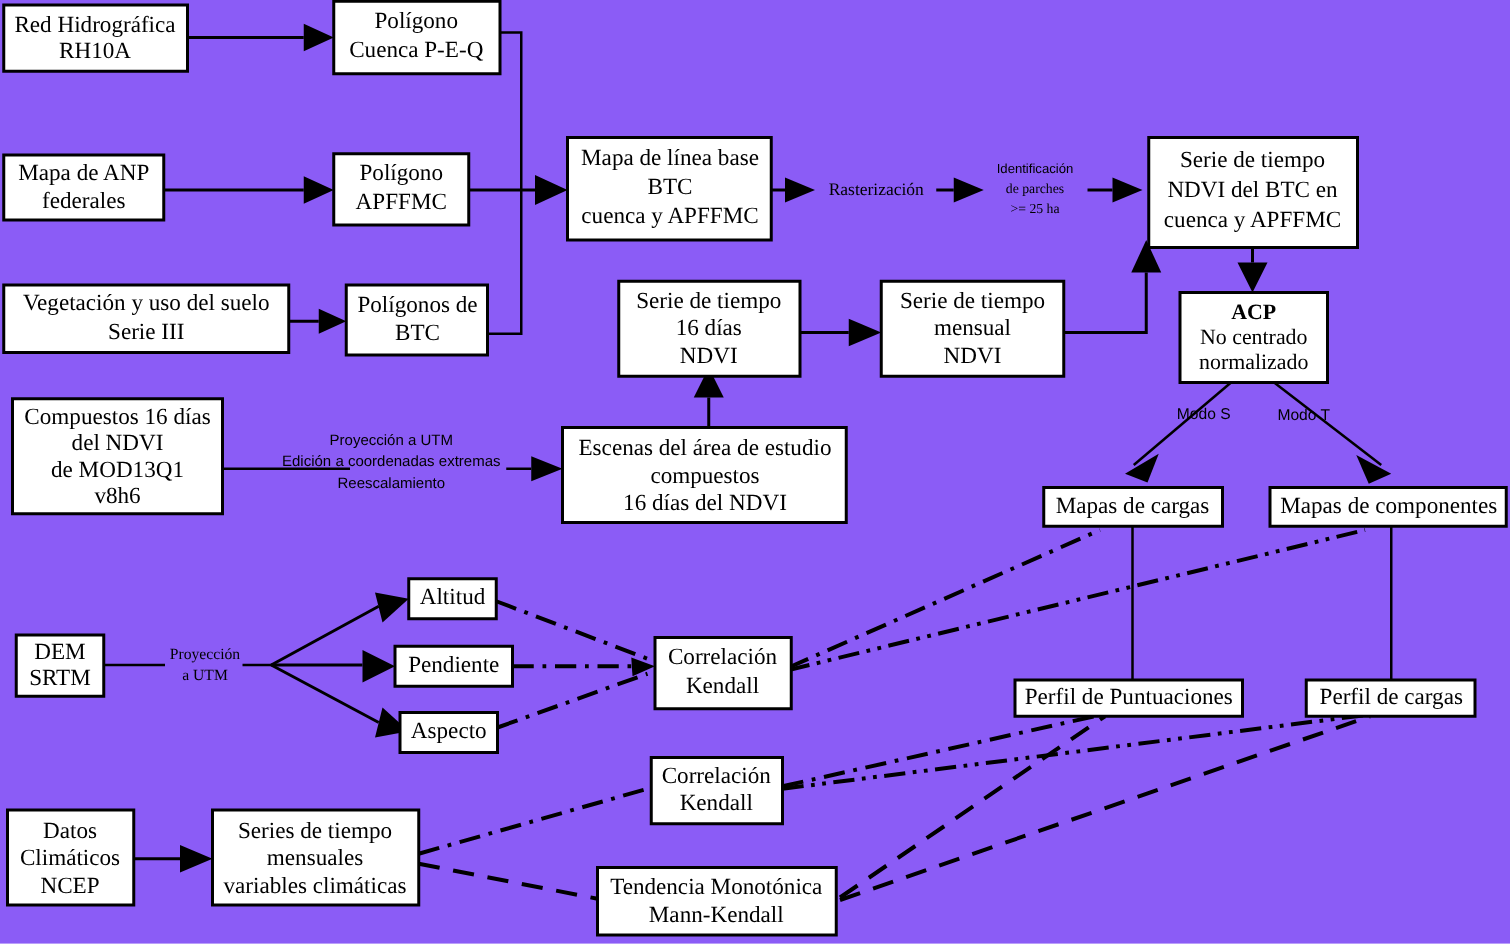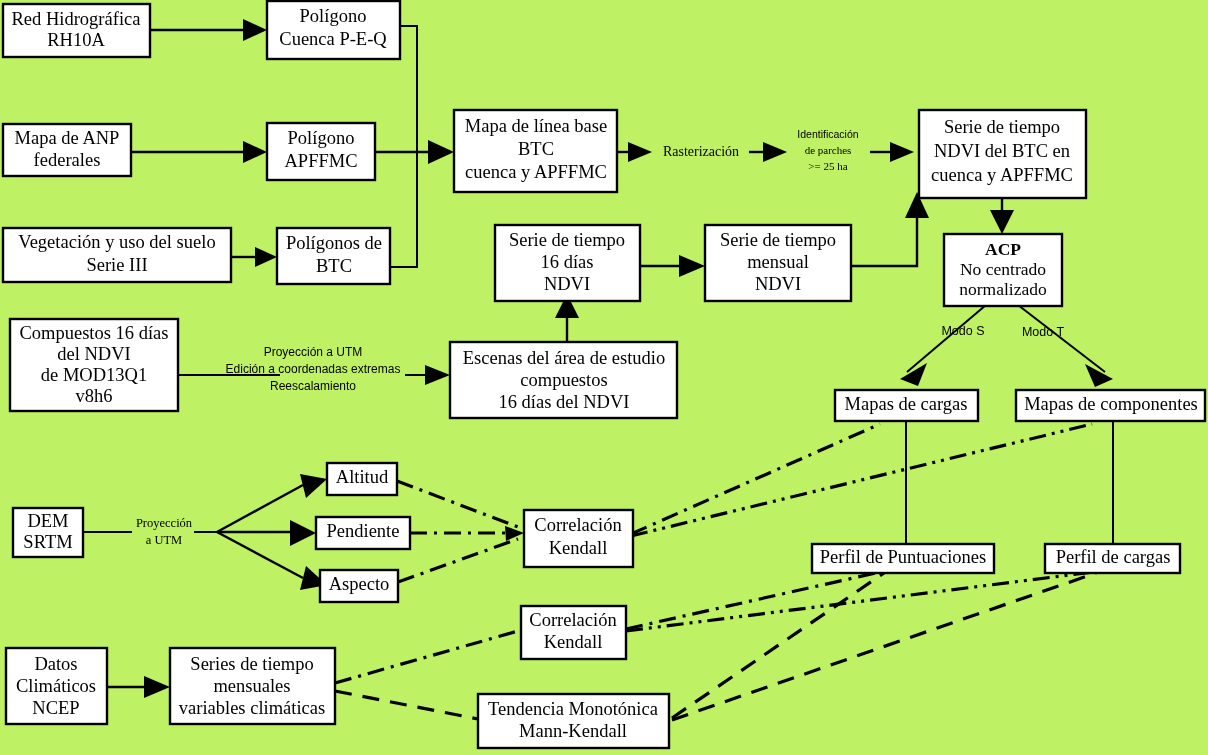--- a/index.html
+++ b/index.html
@@ -4,21 +4,21 @@
 <style>
   html, body {
     margin: 0;
     padding: 0;
     background: #ffffff;
   }
   #diagram-root {
     position: relative;
     width: 1208px;
     height: 755px;
-    background: #bef264;
+    background: #8b5cf6;
     font-family: "Liberation Serif", serif;
     overflow: hidden;
   }
   svg#flow {
     position: absolute;
     left: 0;
     top: 0;
     width: 1208px;
     height: 755px;
     display: block;

